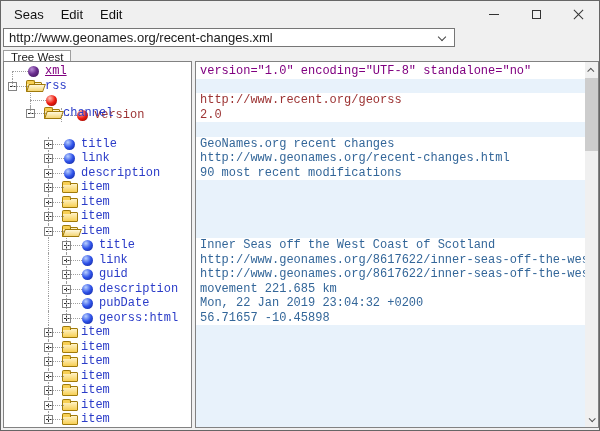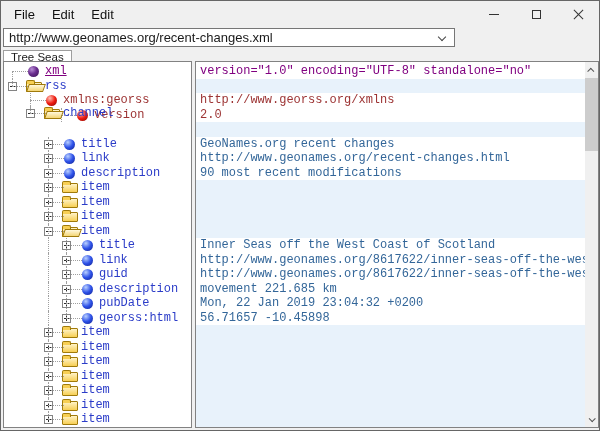--- a/index.html
+++ b/index.html
@@ -92,21 +92,21 @@
   .sb-down .chev { transform:rotate(225deg) translateY(1px); }
   .sb-thumb { position:absolute; left:0; top:16px; width:13px; height:73px; background:#cdcdcd; }
 </style>
 </head>
 <body>
 
 <div class="app">
 
   <div class="titlebar">
     <span id="menubar" style="display:flex;">
-        <span class="menu-item">File</span>
+        <span class="menu-item">Seas</span>
         <span class="menu-item">Edit</span>
         <span class="menu-item">Edit</span>
       </span>
     <span class="win-controls">
       <span class="ctrl">
           <span class="ic-min"></span>
         </span>
       <span class="ctrl">
           <span class="ic-max"></span>
         </span>
@@ -115,21 +115,21 @@
         </span>
     </span>
   </div>
 
   <div class="combo">
     <span class="combo-text">http://www.geonames.org/recent-changes.xml</span>
     <span class="combo-chev"></span>
   </div>
 
   <div class="tabstrip">
-    <span class="tab">Tree Seas</span>
+    <span class="tab">Tree West</span>
   </div>
 
   <div class="content">
     <div class="tree-panel" id="treePanel">
         <div class="trow" style="top: 2px; height: 14.52px; text-align: right;">
 
     <span class="ball ball-declaration" style="left: 24px;"></span>
     <span class="nlabel lab-declaration" style="left: 41px;">xml</span>
   <span class="vline" style="left: 8px; top: 7px; height: 7.52px;"></span>
           <span class="hstub" style="left: 8px; width: 16px;"></span>
@@ -137,21 +137,20 @@
         <div class="trow" style="top: 16.52px; height: 14.52px;">
     <span class="expander minus" style="left: 4px;"></span>
     <span class="folder open" style="left: 22px;"></span>
     <span class="nlabel lab-folder-open" style="left: 41px;">rss</span>
   <span class="vline" style="left: 8px; top: 0px; height: 7px;"></span>
           <span class="hstub" style="left: 8px; width: 16px;"></span>
         </div>
         <div class="trow" style="top: 31.04px; height: 14.52px;">
 
     <span class="ball ball-attribute" style="left: 42px;"></span>
-    <span class="nlabel lab-attribute" style="left: 59px;">xmlns:georss</span>
   <span class="vline" style="left: 26px; top: 0px; height: 14.52px;"></span>
           <span class="hstub" style="left: 26px; width: 16px;"></span>
         </div>
         <div class="trow" style="top: 45.56px; height: 14.52px; margin-left: 31px;">
 
     <span class="ball ball-attribute" style="left: 42px;"></span>
     <span class="nlabel lab-attribute" style="left: 59px;">version</span>
   <span class="vline" style="left: 26px; top: 0px; height: 14.52px;"></span>
           <span class="hstub" style="left: 26px; width: 16px;"></span>
         </div>
@@ -311,21 +310,21 @@
       </div>
     <div class="value-panel">
       <div class="value-rows" id="valueRows">
           <div class="vrow" style="top: 2px; height: 14.52px;">
     <span class="vtext val-declaration">version="1.0" encoding="UTF-8" standalone="no"</span>
   </div>
           <div class="vrow stripe" style="top: 16.52px; height: 14.52px;">
     
   </div>
           <div class="vrow" style="top: 31.04px; height: 14.52px;">
-    <span class="vtext val-attribute">http://www.georss.org/xmlns</span>
+    <span class="vtext val-attribute">http://www.recent.org/georss</span>
   </div>
           <div class="vrow" style="top: 45.56px; height: 14.52px;">
     <span class="vtext val-attribute">2.0</span>
   </div>
           <div class="vrow stripe" style="top: 60.08px; height: 14.52px;">
     
   </div>
           <div class="vrow" style="top: 74.6px; height: 14.52px;">
     <span class="vtext val-element">GeoNames.org recent changes</span>
   </div>

